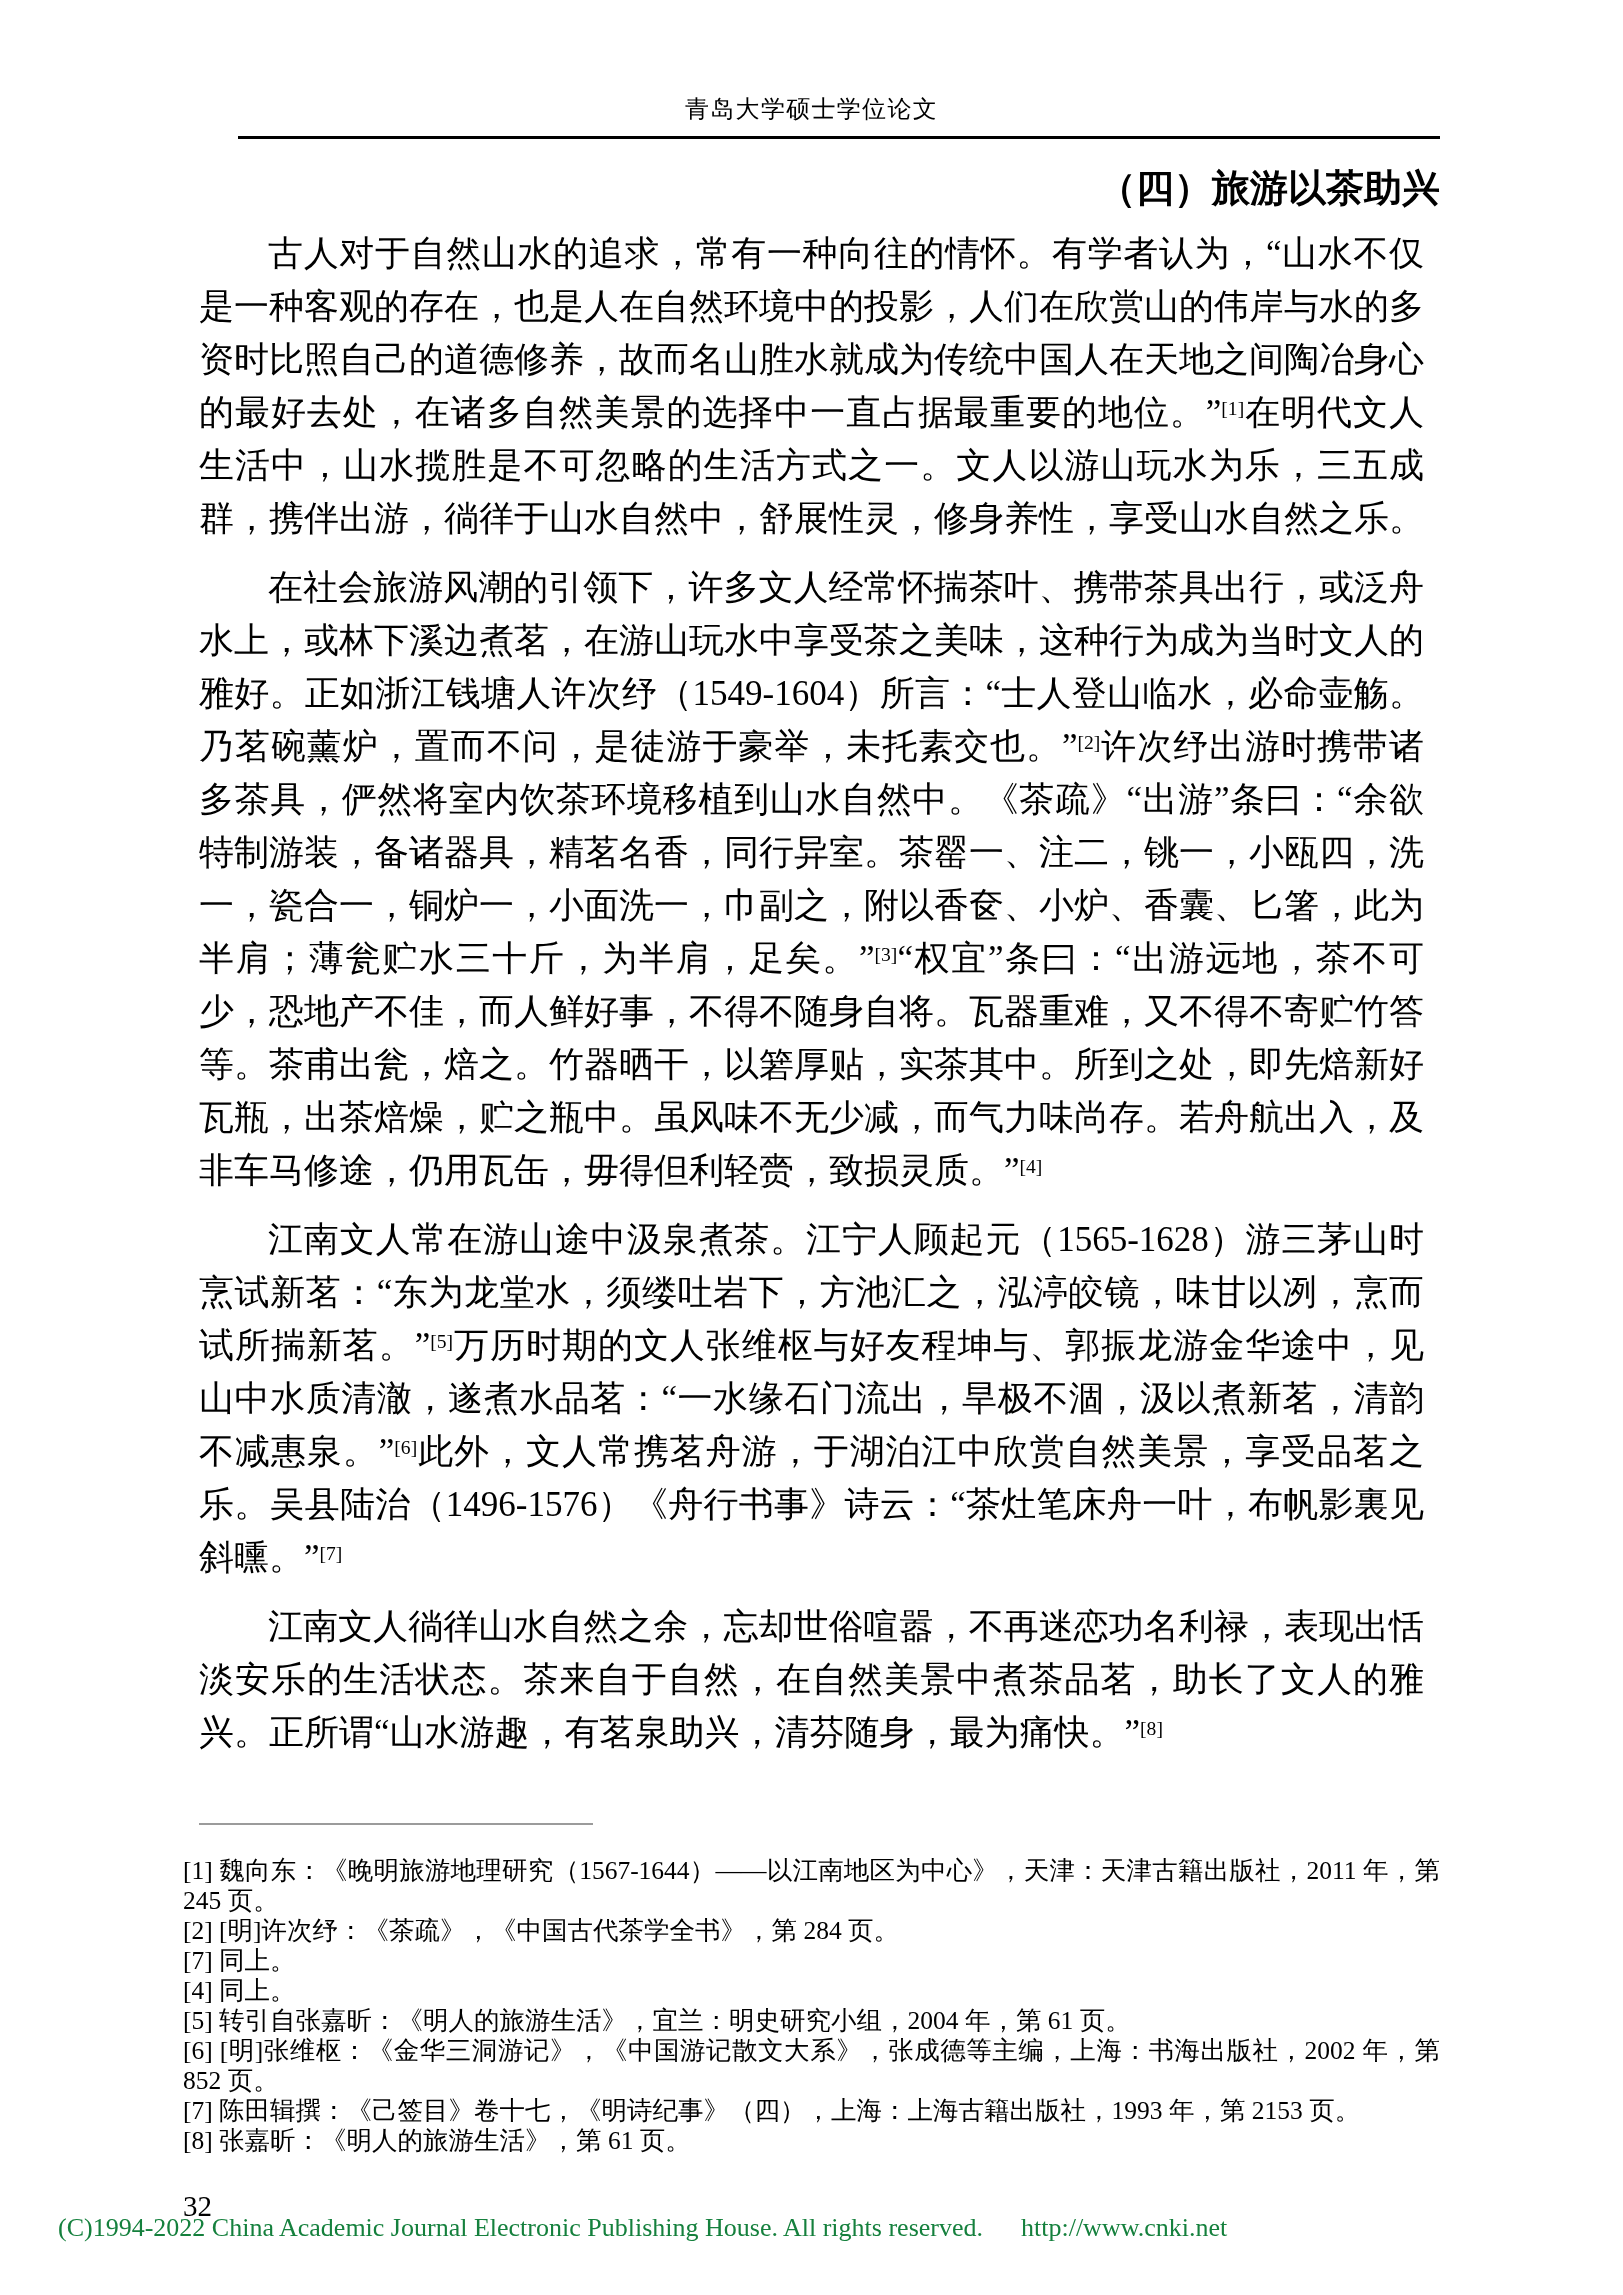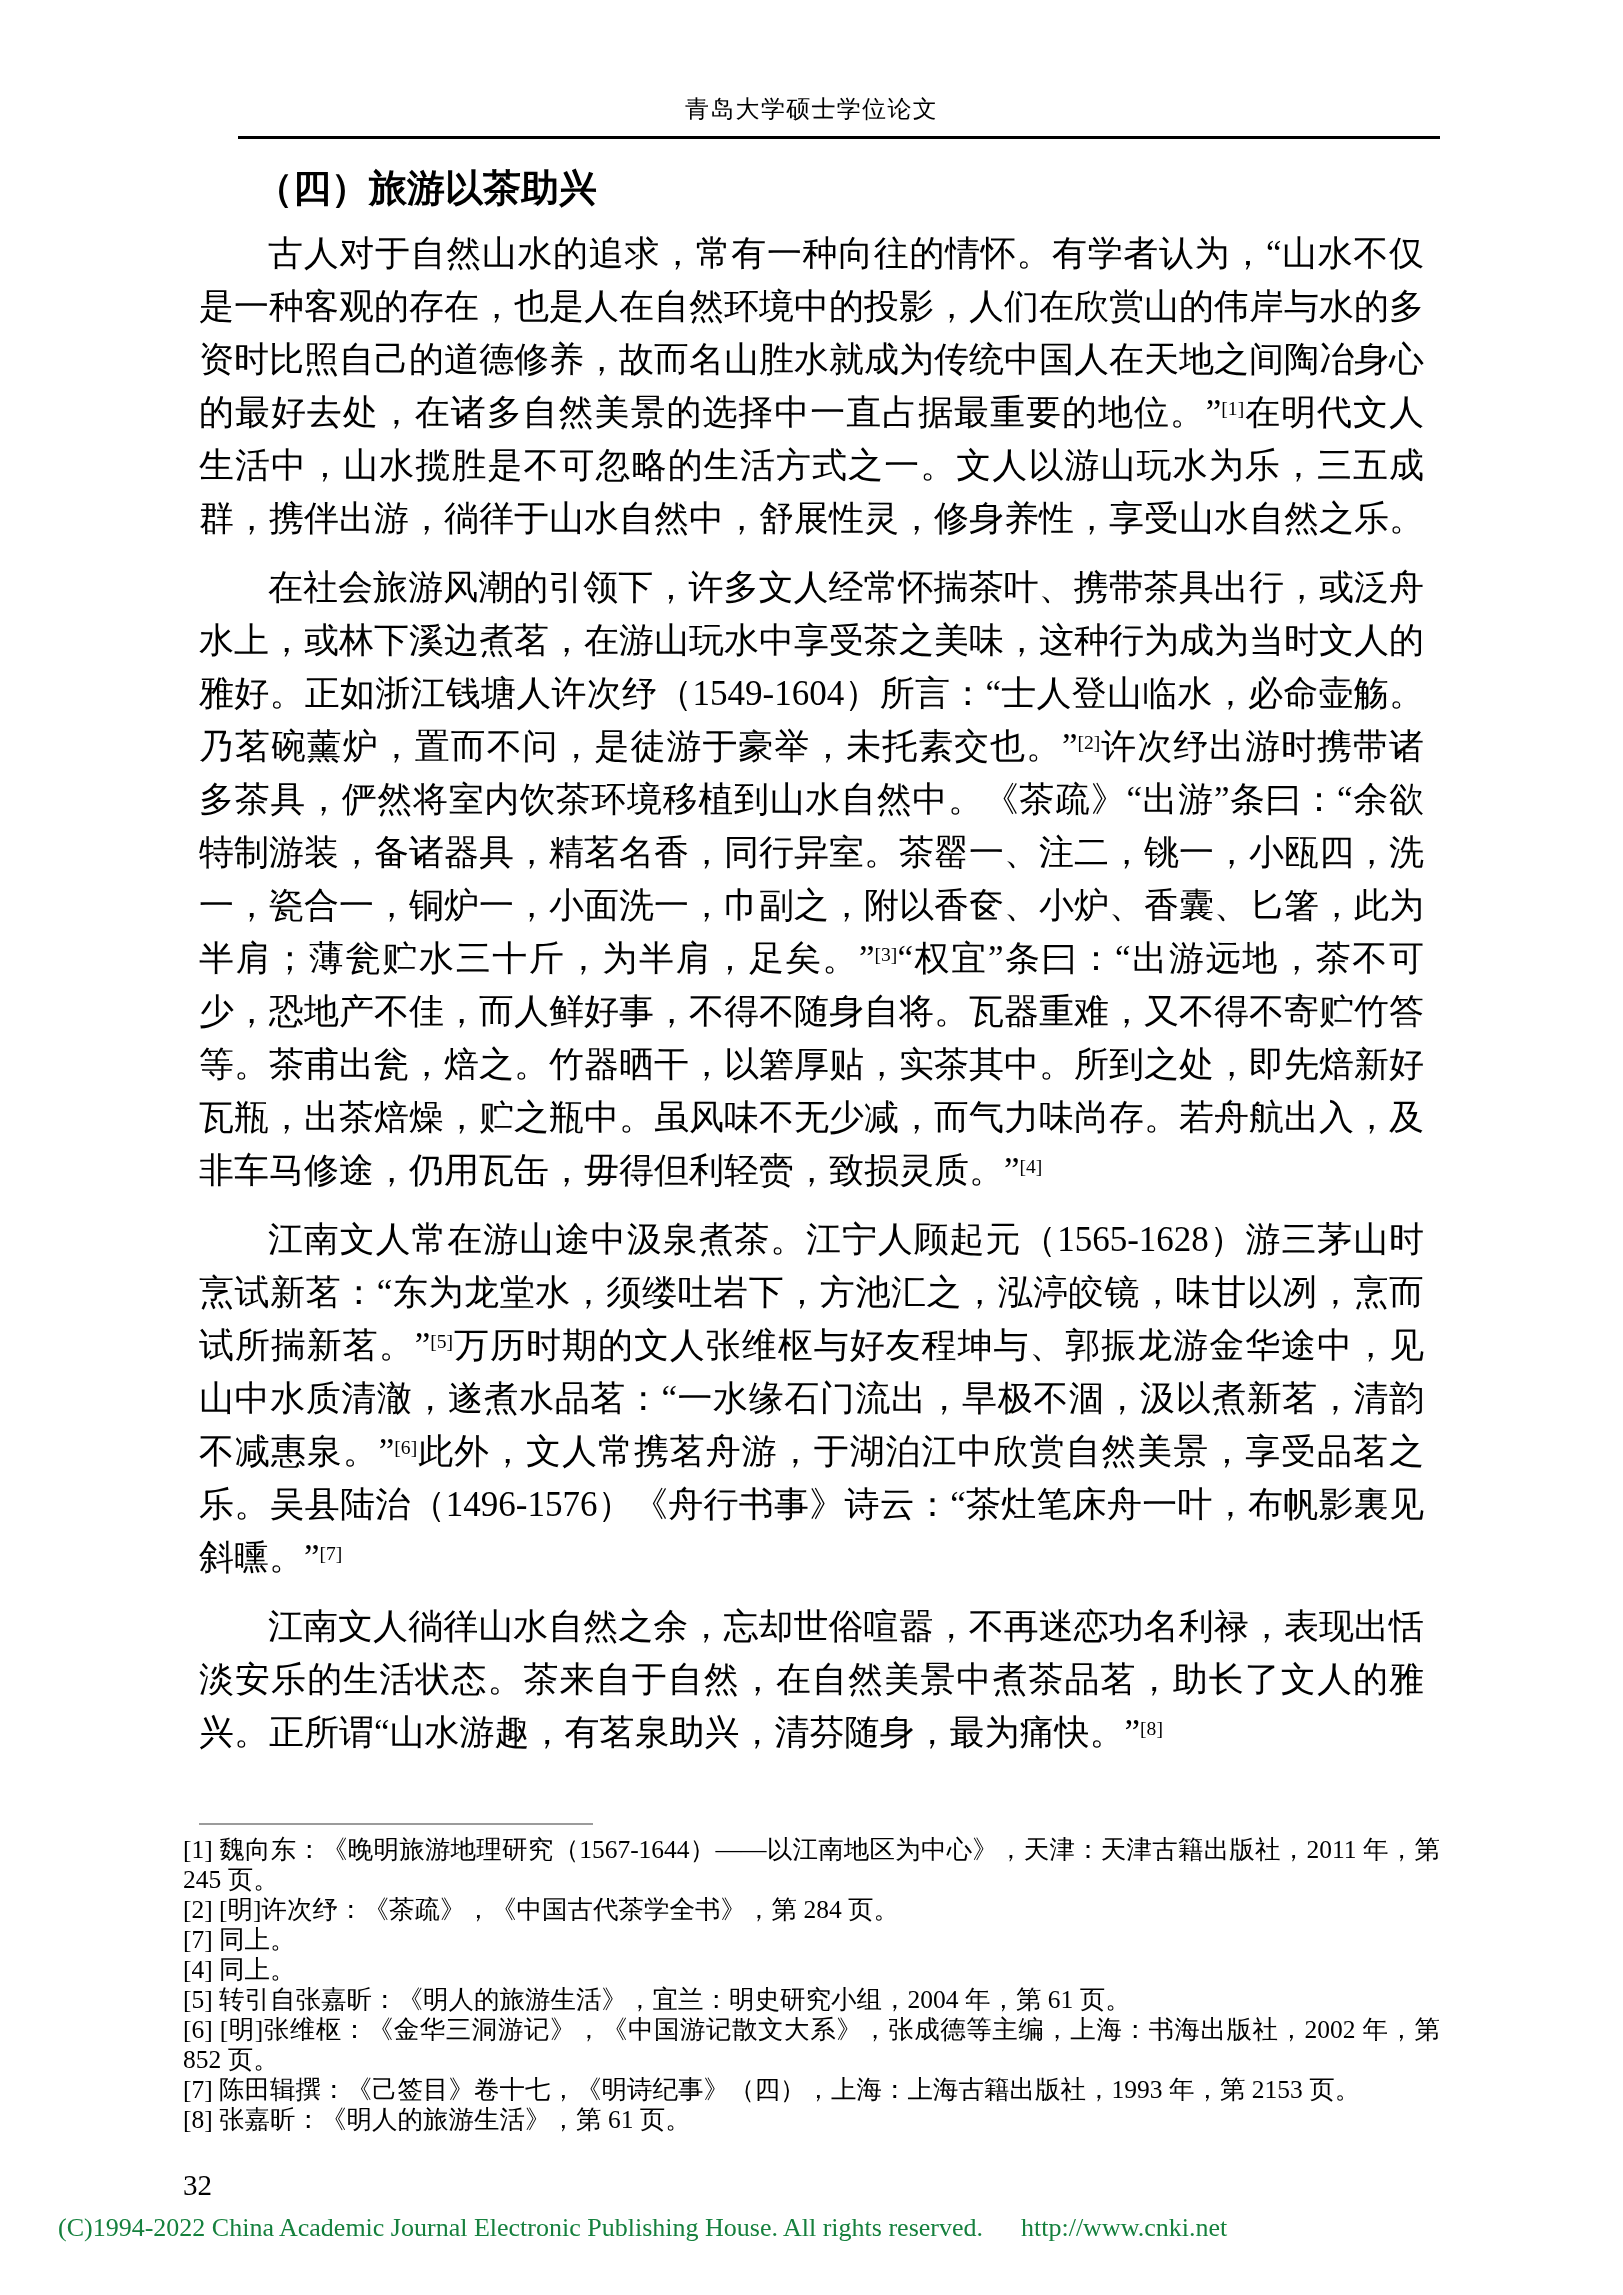--- a/index.html
+++ b/index.html
@@ -31,20 +31,21 @@
     margin-top: 10.5px;
     margin-left: 55px;
   }
   .section-heading {
     font-family: "Liberation Sans", "DejaVu Sans", sans-serif;
     font-weight: bold;
     font-size: 38px;
     line-height: 39px;
     margin: 30px 0 0 0;
     padding-left: 72px;
+    text-align: right;
   }
   .paras { margin-top: 18.3px; }
   .para {
     margin: 16px;
     font-size: 35px;
     line-height: 53px;
     text-align: justify;
     text-justify: inter-character;
     text-indent: 69px;
   }
@@ -56,21 +57,21 @@
     vertical-align: baseline;
   }
   .fn-rule {
     margin-top: 64px;
     margin-left: 15.7px;
     width: 394px;
     height: 2px;
     background: #9b9b9b;
   }
   .footnotes {
-    margin-top: 10px;
+    margin-top: 31px;
     font-size: 25.5px;
     line-height: 30px;
     text-align: justify;
     text-justify: inter-character;
   }
   .footnote { margin: 0; }
   .page-number {
     margin-top: 35px;
     text-align: left;
     font-size: 29px;

